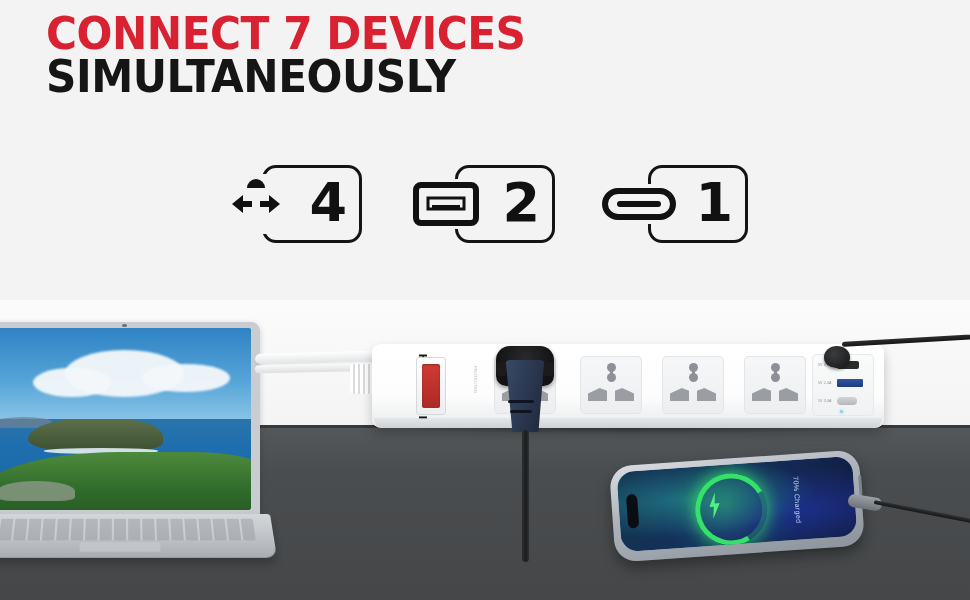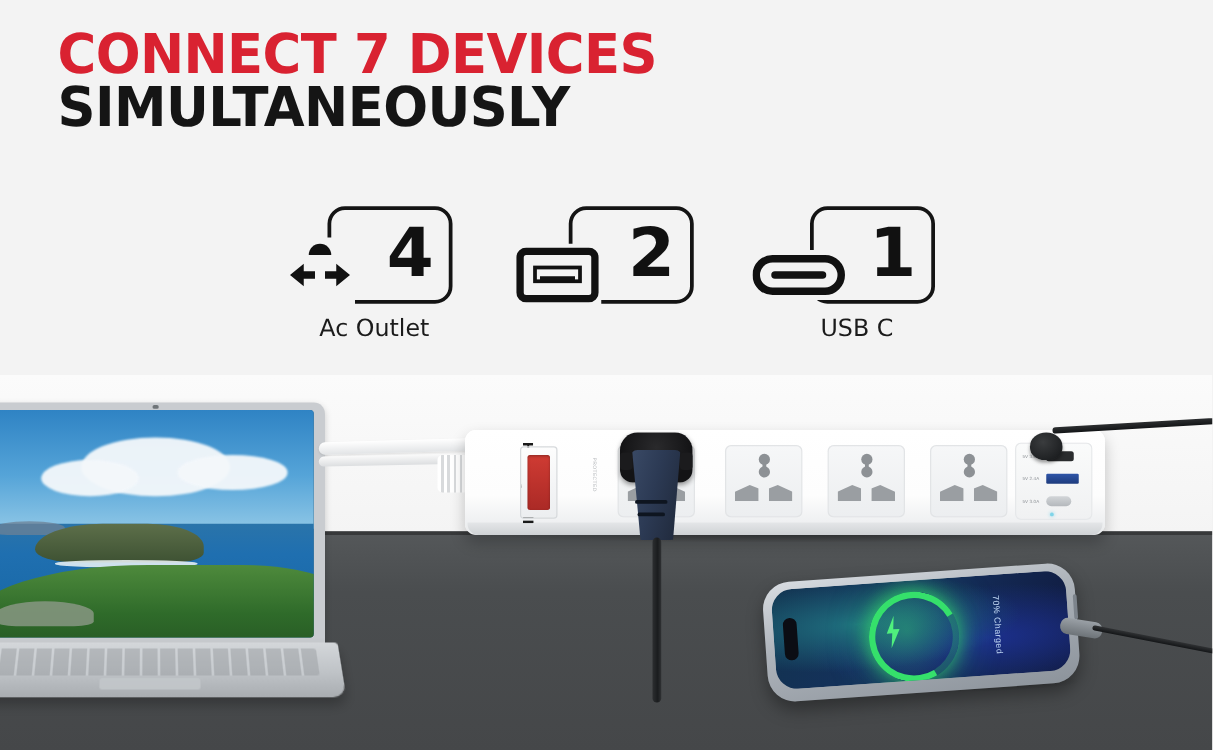--- a/index.html
+++ b/index.html
@@ -4,21 +4,21 @@
 <style>
   html,body{margin:0;padding:0;}
   body{
     width:970px;height:600px;overflow:hidden;position:relative;
     background:#f2f2f2;
     font-family:"Liberation Sans", sans-serif;
   }
   .stage{position:absolute;inset:0;overflow:hidden;background:#f3f3f3;}
 
   
-  .headline{position:absolute;left:46px;top:22px;}
+  .headline{position:absolute;left:46px;top:12px;}
   .headline .line{
     font-weight:bold;font-size:44px;line-height:0.98;
     letter-spacing:-0.5px;white-space:nowrap;
     font-family:"DejaVu Sans","Liberation Sans",sans-serif;
     transform:scaleX(0.96);transform-origin:left center;
   }
   .headline .l1{color:#D92231;}
   .headline .l2{color:#151515;}
 
   
@@ -238,21 +238,20 @@
       <div class="badge-box">
         <div class="badge-num">4</div>
       </div>
       <div class="badge-icon">
         <svg viewBox="0 0 52 54" width="52" height="54" aria-hidden="true">
           <path d="M26 2 a9 9 0 0 1 9 9 h-18 a9 9 0 0 1 9 -9 z" fill="#111"></path>
           <path d="M2 27 l11 -9 v6 h9 v6 h-9 v6 z" fill="#111"></path>
           <path d="M50 27 l-11 -9 v6 h-9 v6 h9 v6 z" fill="#111"></path>
         </svg>
       </div>
-      <div class="badge-label">Ac Outlet</div>
     </div>
 
     <div class="badge b-usba">
       <div class="badge-box">
         <div class="badge-num">2</div>
       </div>
       <div class="badge-icon">
         <svg viewBox="0 0 66 44" width="66" height="44" aria-hidden="true">
           <rect x="3" y="3" width="60" height="38" rx="5" fill="none" stroke="#111" stroke-width="6"></rect>
           <rect x="15" y="16" width="36" height="11" fill="none" stroke="#111" stroke-width="3"></rect>
@@ -264,21 +263,20 @@
     <div class="badge b-usbc">
       <div class="badge-box">
         <div class="badge-num">1</div>
       </div>
       <div class="badge-icon">
         <svg viewBox="0 0 74 34" width="74" height="34" aria-hidden="true">
           <rect x="3" y="4" width="68" height="26" rx="13" fill="none" stroke="#111" stroke-width="6"></rect>
           <rect x="15" y="14" width="44" height="6" rx="3" fill="#111"></rect>
         </svg>
       </div>
-      <div class="badge-label">USB C</div>
     </div>
 
   </div>
 
   <div class="scene">
     <div class="wall"></div>
     <div class="desk"></div>
 
     <div class="laptop">
       <div class="lid">

